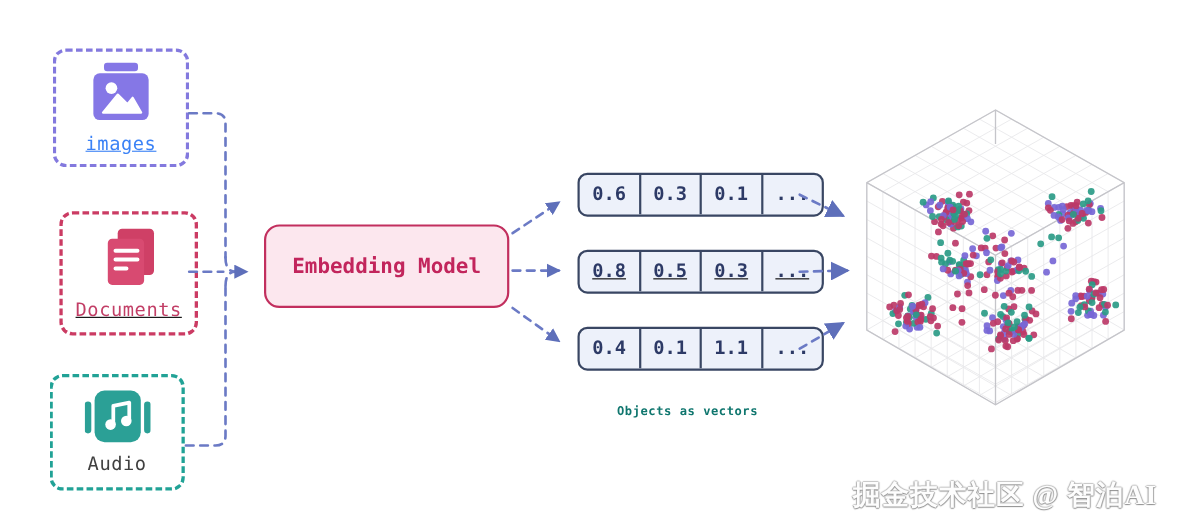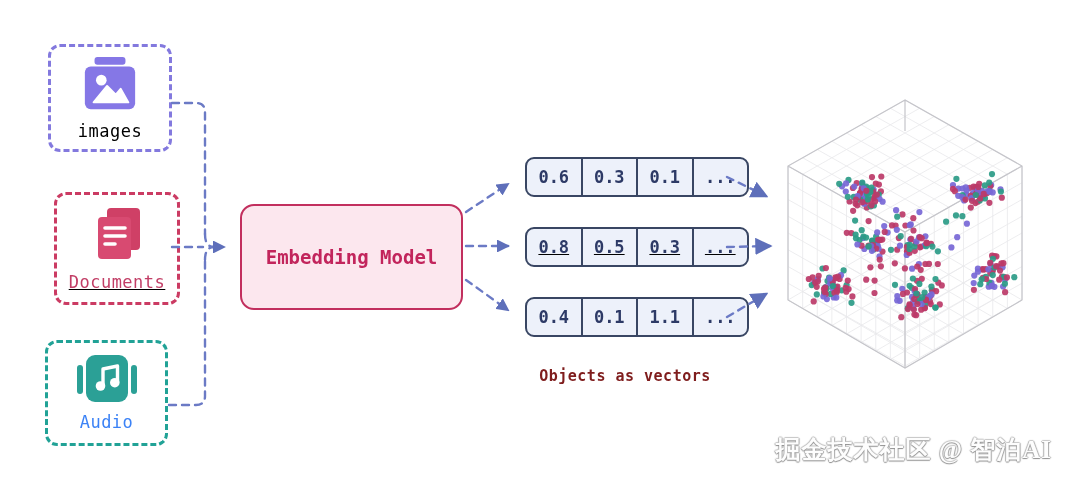--- a/index.html
+++ b/index.html
@@ -7,48 +7,48 @@
     width:1080px;height:479px;position:relative;background:#ffffff;
     font-family:"DejaVu Sans Mono", monospace;overflow:hidden;
   }
   .src-box{
     position:absolute;border:3px dashed #999;border-radius:12px;
     display:flex;flex-direction:column;align-items:center;justify-content:center;
     gap:8px;background:transparent;box-sizing:border-box;
   }
   .src-label{font-size:17px;font-weight:500;letter-spacing:.5px;}
   #box-images{left:48px;top:44px;width:124px;height:108px;border-color:#8379de;}
-  #box-images .src-label{color:#000000;}
+  #box-images .src-label{color:#3b82f6;text-decoration:underline;}
   #box-documents{left:54px;top:192px;width:126px;height:113px;border-color:#cb3b63;text-decoration:underline;}
   #box-documents .src-label{color:#c23e66;}
   #box-audio{left:45px;top:340px;width:123px;height:106px;border-color:#21a296;}
-  #box-audio .src-label{color:#3b82f6;}
+  #box-audio .src-label{color:#404040;}
 
   .model-box{
-    position:absolute;left:240px;top:204px;width:223px;height:106px;
+    position:absolute;left:240px;top:204px;width:223px;height:76px;
     background:#fce7ee;border:2.5px solid #c22f5e;border-radius:14px;
     display:flex;align-items:center;justify-content:center;box-sizing:border-box;
   }
   .model-label{font-size:19px;font-weight:bold;color:#c2255c;}
 
   .vector-row{
     position:absolute;left:525px;width:224px;height:40px;
     background:#edf1fa;border:2px solid #394663;border-radius:9px;
     display:flex;box-sizing:border-box;overflow:hidden;
   }
   #vrow-0{top:157px;} #vrow-1{top:227px;text-decoration:underline;} #vrow-2{top:297px;justify-content:flex-end;}
   .vcell{
     flex:1 1 0;display:flex;align-items:center;justify-content:center;
     font-size:17px;font-weight:bold;color:#2d3a66;
   }
   .vcell + .vcell{border-left:2px solid #394663;}
 
   .vectors-caption{
     position:absolute;left:510px;top:367px;width:230px;text-align:center;
-    font-size:15px;font-weight:bold;color:#7f1d1d;letter-spacing:.5px;
+    font-size:11px;font-weight:bold;color:#0f766e;letter-spacing:.5px;
   }
 
   #scatter{position:absolute;left:770px;top:85px;}
   #arrow-overlay{position:absolute;left:0;top:0;pointer-events:none;}
 
   .watermark{
     position:absolute;left:756px;top:433px;width:296px;text-align:right;
     font-family:Liberation Serif, serif;font-size:25px;font-weight:bold;
     color:#fdfdfd;letter-spacing:1px;
     text-shadow:0 1px 1px #8f8f8f, 0 -1px 1px #c6c6c6, 1px 0 1px #a9a9a9, -1px 0 1px #b5b5b5;

